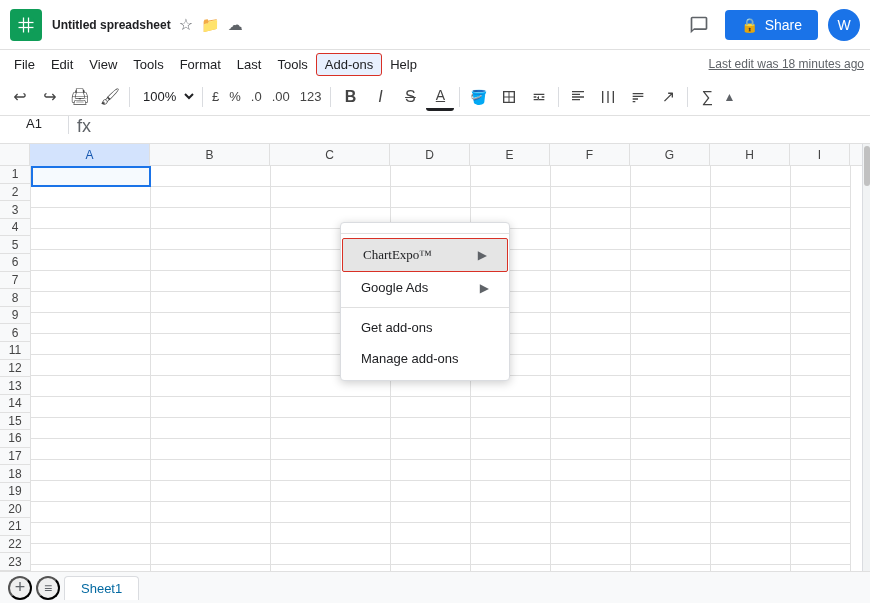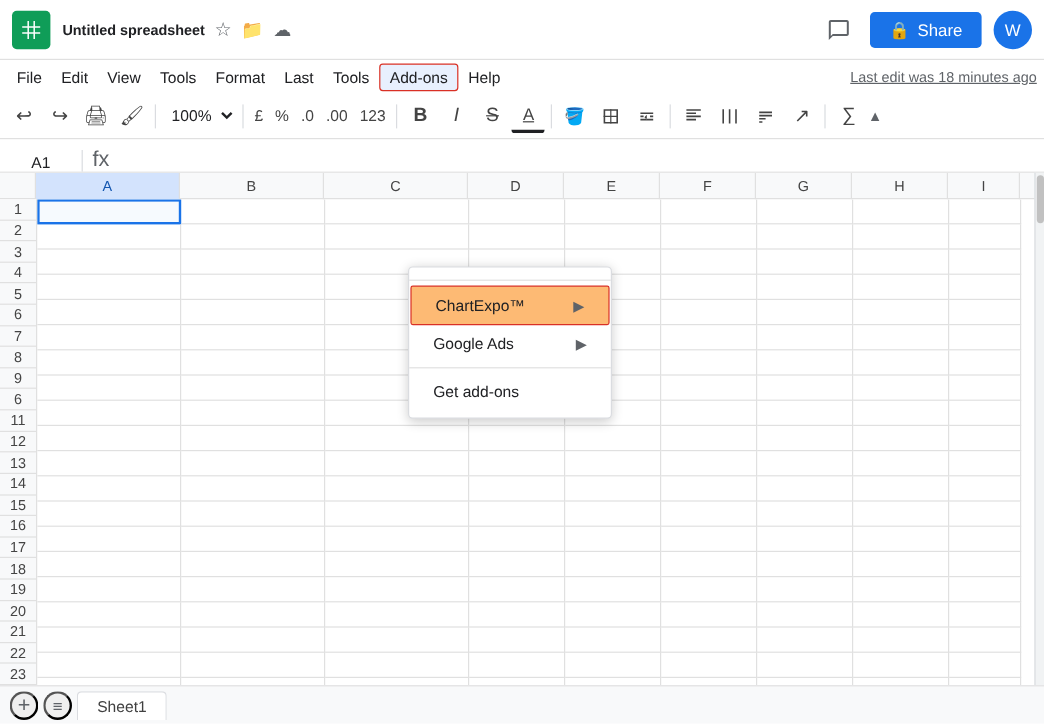--- a/index.html
+++ b/index.html
@@ -99,21 +99,21 @@
       padding: 2px 4px; border: none; background: transparent;
       font-size: 13px; cursor: pointer; border-radius: 3px; color: #444;
     }
     .bold-btn { font-weight: bold; }
     .italic-btn { font-style: italic; }
     .chevron-up { font-size: 12px; color: #5f6368; }
 
     
     .formula-bar {
       display: flex;
-      align-items: flex-end;
+      align-items: flex-start;
       height: 28px;
       border-bottom: 1px solid #e0e0e0;
       padding: 0 4px;
       gap: 4px;
     }
     .cell-ref {
       width: 60px; font-size: 13px; border: none; outline: none;
       text-align: center; color: #202124; background: transparent;
     }
     .formula-sep { width: 1px; height: 18px; background: #dadce0; }
@@ -194,24 +194,25 @@
     .dropdown-item {
       display: flex;
       align-items: center;
       justify-content: space-between;
       padding: 8px 20px;
       font-size: 13px;
       color: #202124;
       cursor: pointer;
     }
     .dropdown-item.highlighted {
-      background: #fdba74;
+      background: #e5e5e5;
       border: 1.5px solid #d93025;
       margin: 0 1px;
       border-radius: 2px;
+      font-family: Liberation Serif, serif;
     }
     .dropdown-divider { height: 1px; background: #e0e0e0; margin: 4px 0; }
     .dropdown-arrow { color: #5f6368; font-size: 12px; }
 
     
     .sheet-tabs {
       height: 32px;
       border-top: 1px solid #e0e0e0;
       display: flex;
       align-items: center;
@@ -222,21 +223,21 @@
       bottom: 0; left: 0; right: 0;
     }
     .sheet-tab {
       padding: 4px 16px;
       font-size: 13px;
       background: white;
       border: 1px solid #dadce0;
       border-bottom: none;
       border-radius: 4px 4px 0 0;
       cursor: pointer;
-      color: #404040;
+      color: #0369a1;
     }
     .add-sheet-btn {
       width: 24px; height: 24px;
       display: flex; align-items: center; justify-content: center;
       cursor: pointer; color: #5f6368; font-size: 18px;
       border-radius: 50%;
     }
 
     .main-container {
       display: flex;
@@ -644,20 +645,23 @@
       <span class="dropdown-arrow">▶</span>
     </div>
     <div class="dropdown-item">
       <span>Google Ads</span>
       <span class="dropdown-arrow">▶</span>
     </div>
     <div class="dropdown-divider"></div>
     <div class="dropdown-item">
       <span>Get add-ons</span>
     </div>
+    <div class="dropdown-item">
+      <span>Manage add-ons</span>
+    </div>
   </div>
 
   <div style="position:absolute; right:0; top:0; bottom:0; width:8px; background:#f1f3f4; border-left:1px solid #dadce0;">
     <div style="position:absolute; top:2px; width:6px; height:40px; background:#c1c1c1; border-radius:4px; left:1px;"></div>
   </div>
 </div>
 
 <div class="sheet-tabs">
   <button class="add-sheet-btn">+</button>
   <button class="add-sheet-btn" style="font-size:14px;">≡</button>

